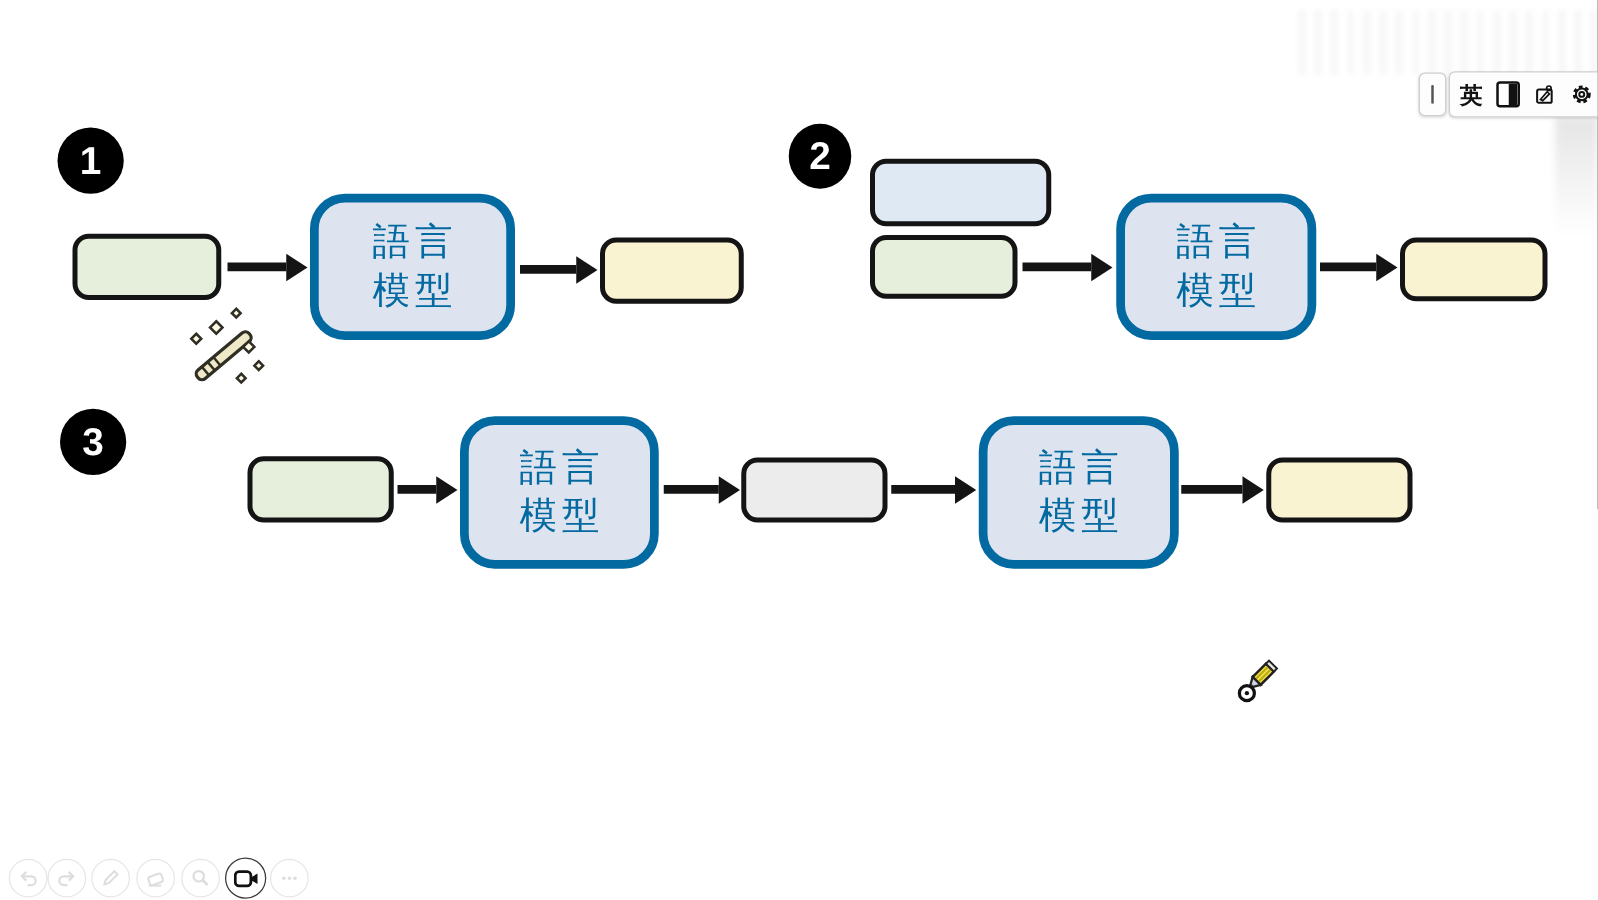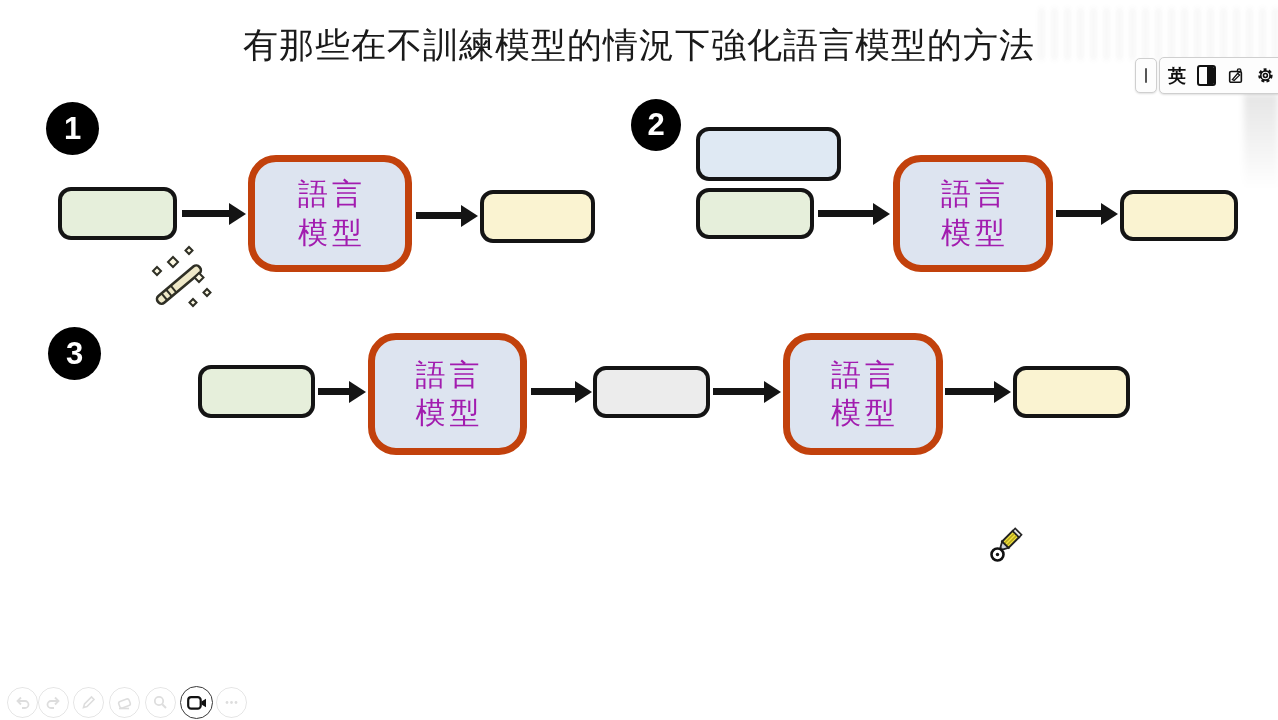--- a/index.html
+++ b/index.html
@@ -29,23 +29,23 @@
     color:#fff;display:flex;align-items:center;justify-content:center;
     font-size:31px;font-weight:700;
   }
   .box{position:absolute;box-sizing:border-box;}
   .sm{border:4.5px solid #141414;border-radius:13px;}
   .green{background:#e6efdb;}
   .lightblue{background:#dfe9f3;}
   .yellow{background:#faf3d1;}
   .gray{background:#ececec;}
   .model{
-    border:7px solid #c2410c;border-radius:28px;background:#dde4f0;
+    border:7px solid #0369a1;border-radius:28px;background:#dde4f0;
     display:flex;flex-direction:column;align-items:center;justify-content:center;
-    font-size:30px;line-height:1.28;color:#a21caf;letter-spacing:4px;text-indent:4px;
+    font-size:30px;line-height:1.28;color:#0369a1;letter-spacing:4px;text-indent:4px;
   }
   .arrow{position:absolute;height:7px;background:#141414;}
   .arrow::after{
     content:"";position:absolute;left:100%;top:50%;transform:translateY(-50%);
     width:0;height:0;border-left:17px solid #141414;
     border-top:11px solid transparent;border-bottom:11px solid transparent;
   }
   
   .ime-grip{
     position:absolute;left:1135px;top:58px;width:22px;height:35px;
@@ -82,21 +82,20 @@
   .pencil-cursor{position:absolute;left:984px;top:522px;pointer-events:none;}
 </style>
 </head>
 <body>
 
 <div class="stage">
 
   <div class="smudge-top"></div>
   <div class="smudge-right"></div>
 
-  <div class="title">有那些在不訓練模型的情況下強化語言模型的方法</div>
 
   <div class="badge" style="left:46px;top:102px;">
     <span>1</span>
   </div>
   <div class="box sm green" style="left:58px;top:187px;width:119px;height:53px;"></div>
 
   <svg class="wand" width="86" height="74" viewBox="0 0 86 74">
     <g transform="rotate(-40 24 60)">
       <rect x="20" y="56" width="54" height="9" rx="4" fill="#efe9c8" stroke="#2f2f25" stroke-width="2.6"></rect>
       <line x1="28" y1="56" x2="28" y2="65" stroke="#2f2f25" stroke-width="2"></line>

